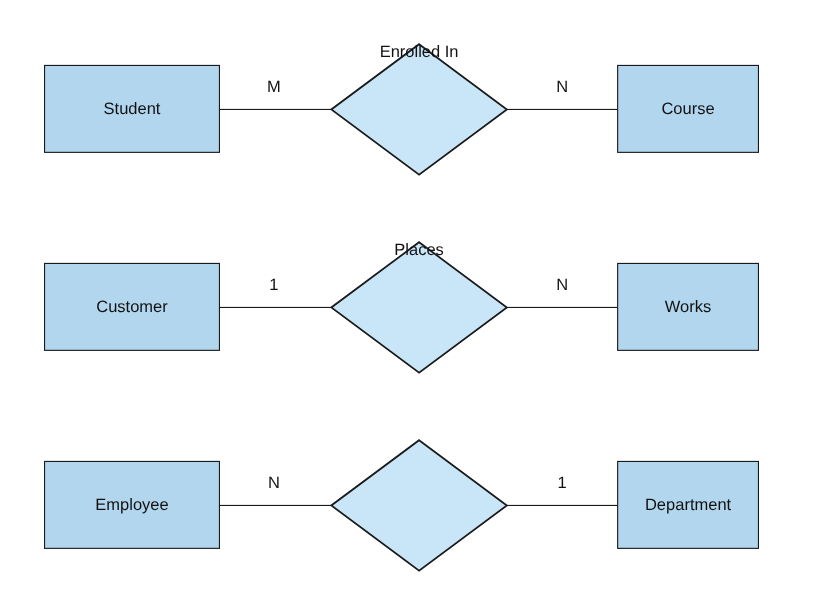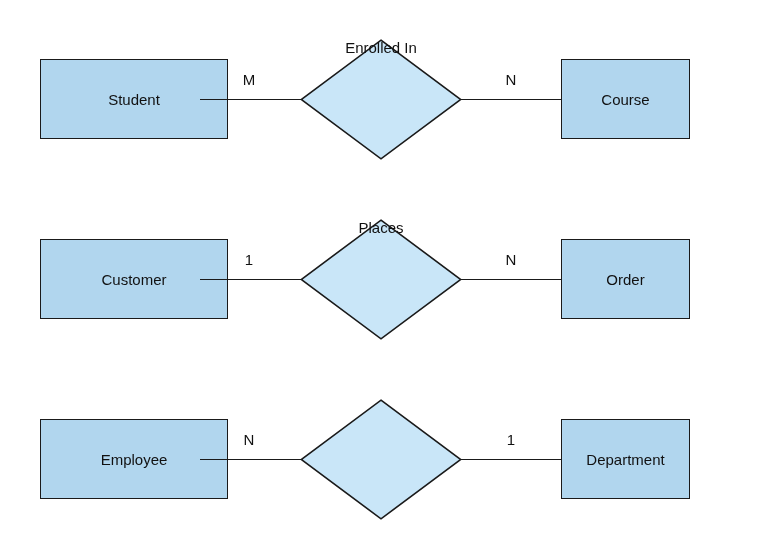--- a/index.html
+++ b/index.html
@@ -29,21 +29,21 @@
     position: absolute;
     top: 20px;
     height: 80px;
     box-sizing: border-box;
     background: #b1d6ee;
     border: 1.6px solid #1a1a1a;
     display: flex;
     align-items: center;
     justify-content: center;
   }
-  .entity.left  { left: 40px;  width: 188px; }
+  .entity.left  { left: 40px;  width: 160px; }
   .entity.right { left: 561px; width: 129px; }
 
   .entity-label, .rel-label {
     font-size: 15px;
     color: #111111;
     white-space: nowrap;
   }
 
   .connector {
     position: absolute;
@@ -125,21 +125,21 @@
       <svg viewBox="0 0 162 121">
         <polygon points="81,1.2 160.8,60.5 81,119.8 1.2,60.5" fill="#c9e6f8" stroke="#1a1a1a" stroke-width="1.6"></polygon>
       </svg>
     </div>
     <div class="rel-label-box">
       <span class="rel-label">Places</span>
     </div>
     <div class="cardinality right">N</div>
     <div class="connector right"></div>
     <div class="entity right">
-      <span class="entity-label">Order</span>
+      <span class="entity-label">Works</span>
     </div>
   </div>
 
   <div class="row r2">
     <div class="entity left">
       <span class="entity-label">Employee</span>
     </div>
     <div class="connector left"></div>
     <div class="cardinality left">N</div>
     <div class="diamond-box">

